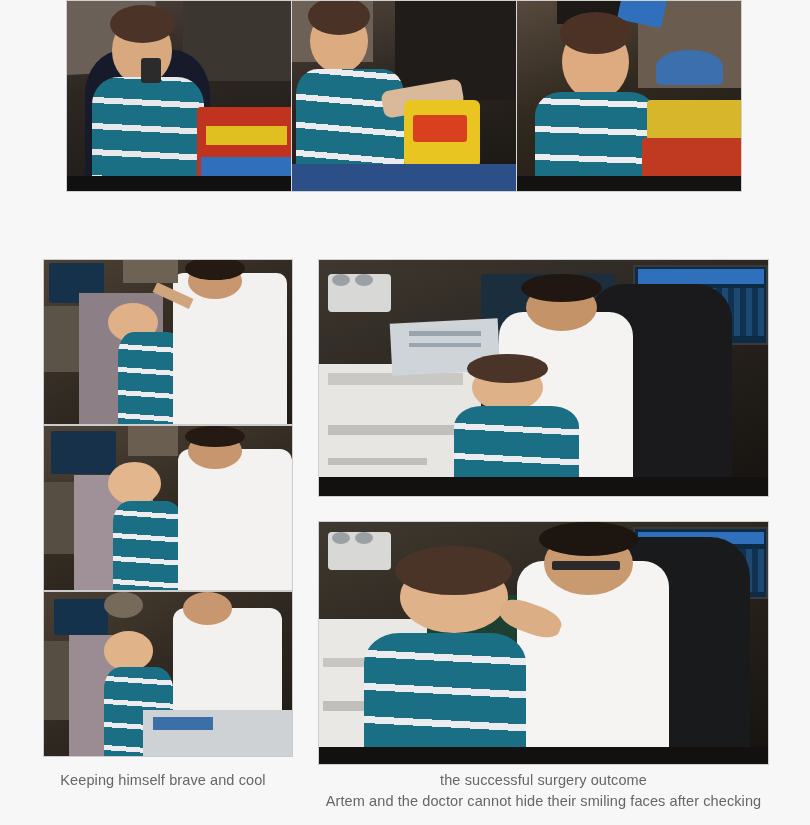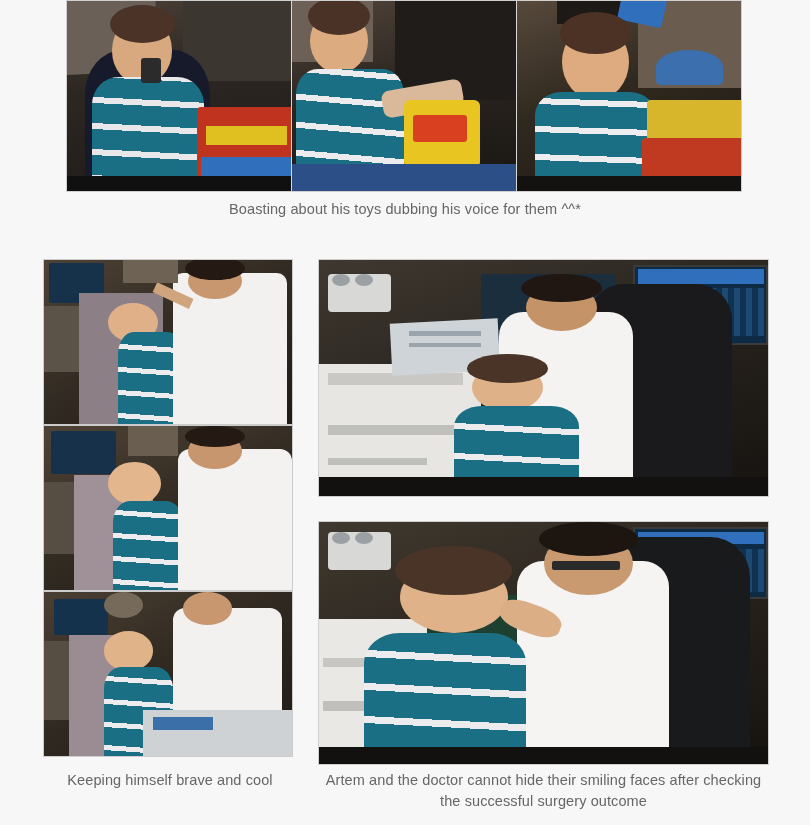--- a/index.html
+++ b/index.html
@@ -93,21 +93,21 @@
   }
   .right-bottom {
     position: absolute;
     left: 318px;
     top: 521px;
     width: 451px;
     height: 244px;
   }
 
   #cap-left {
-    left: 45px;
+    left: 38px;
     top: 770px;
     width: 250px;
     text-align: center;
   }
   #cap-right {
     left: 318px;
     top: 770px;
     width: 451px;
   }
 </style>
@@ -154,23 +154,20 @@
       <div class="pl" style="left:20%;top:12%;width:30%;height:40%;background:#deab80;"></div>
       <div class="pl" style="left:19%;top:6%;width:32%;height:22%;background:#4b3225;"></div>
       <div class="rect" style="left:8%;top:48%;width:54%;height:56%;background:repeating-linear-gradient(2deg,#1a6f85 0 11px,#ededef 11px 17px,#1a6f85 17px 28px);border-radius:22% 22% 0 0;"></div>
       <div class="rect" style="left:58%;top:52%;width:44%;height:22%;background:#d8b62b;border-radius:4px;"></div>
       <div class="rect" style="left:56%;top:72%;width:46%;height:22%;background:#c03a22;border-radius:4px;"></div>
       <div class="rect" style="left:62%;top:26%;width:30%;height:18%;background:#3c6fae;border-radius:50% 50% 10% 10%;"></div>
       <div class="rect" style="left:0;top:92%;width:100%;height:10%;background:#141210;"></div>
     </div>
   </div>
 
-  <div class="caption" id="cap-top">
-    <span>Boasting about his toys dubbing his voice for them ^^*</span>
-  </div>
 
   <div class="left-col">
 
     <div class="photo">
       <div class="rect" style="left:0;top:0;width:100%;height:100%;background:linear-gradient(150deg,#4d4235 0%,#312a22 50%,#211b16 100%);"></div>
       <div class="rect" style="left:2%;top:2%;width:22%;height:24%;background:#15324a;border-radius:2px;"></div>
       <div class="rect" style="left:0;top:28%;width:16%;height:40%;background:#5b5248;"></div>
       <div class="rect" style="left:14%;top:20%;width:34%;height:80%;background:#8c7f86;"></div>
       <div class="pl" style="left:26%;top:26%;width:20%;height:24%;background:#e0b189;"></div>
       <div class="rect" style="left:30%;top:44%;width:26%;height:58%;background:repeating-linear-gradient(4deg,#1a6f85 0 9px,#ececee 9px 14px,#1a6f85 14px 23px);border-radius:24% 24% 0 0;"></div>
@@ -258,17 +255,17 @@
     <div class="rect" style="left:10%;top:46%;width:36%;height:56%;background:repeating-linear-gradient(3deg,#1a6f85 0 13px,#ececee 13px 20px,#1a6f85 20px 33px);border-radius:22% 22% 0 0;"></div>
     <div class="rect" style="left:40%;top:34%;width:14%;height:12%;background:#dcae86;border-radius:40%;transform:rotate(20deg);"></div>
     <div class="rect" style="left:0;top:93%;width:100%;height:7%;background:#121110;"></div>
   </div>
 
   <div class="caption" id="cap-left">
     <div>Keeping himself brave and cool</div>
   </div>
 
   <div class="caption" id="cap-right">
+    <div>the successful surgery outcome</div>
     <div>Artem and the doctor cannot hide their smiling faces after checking</div>
-    <div>the successful surgery outcome</div>
   </div>
 
 </div>
 
 </body></html>

